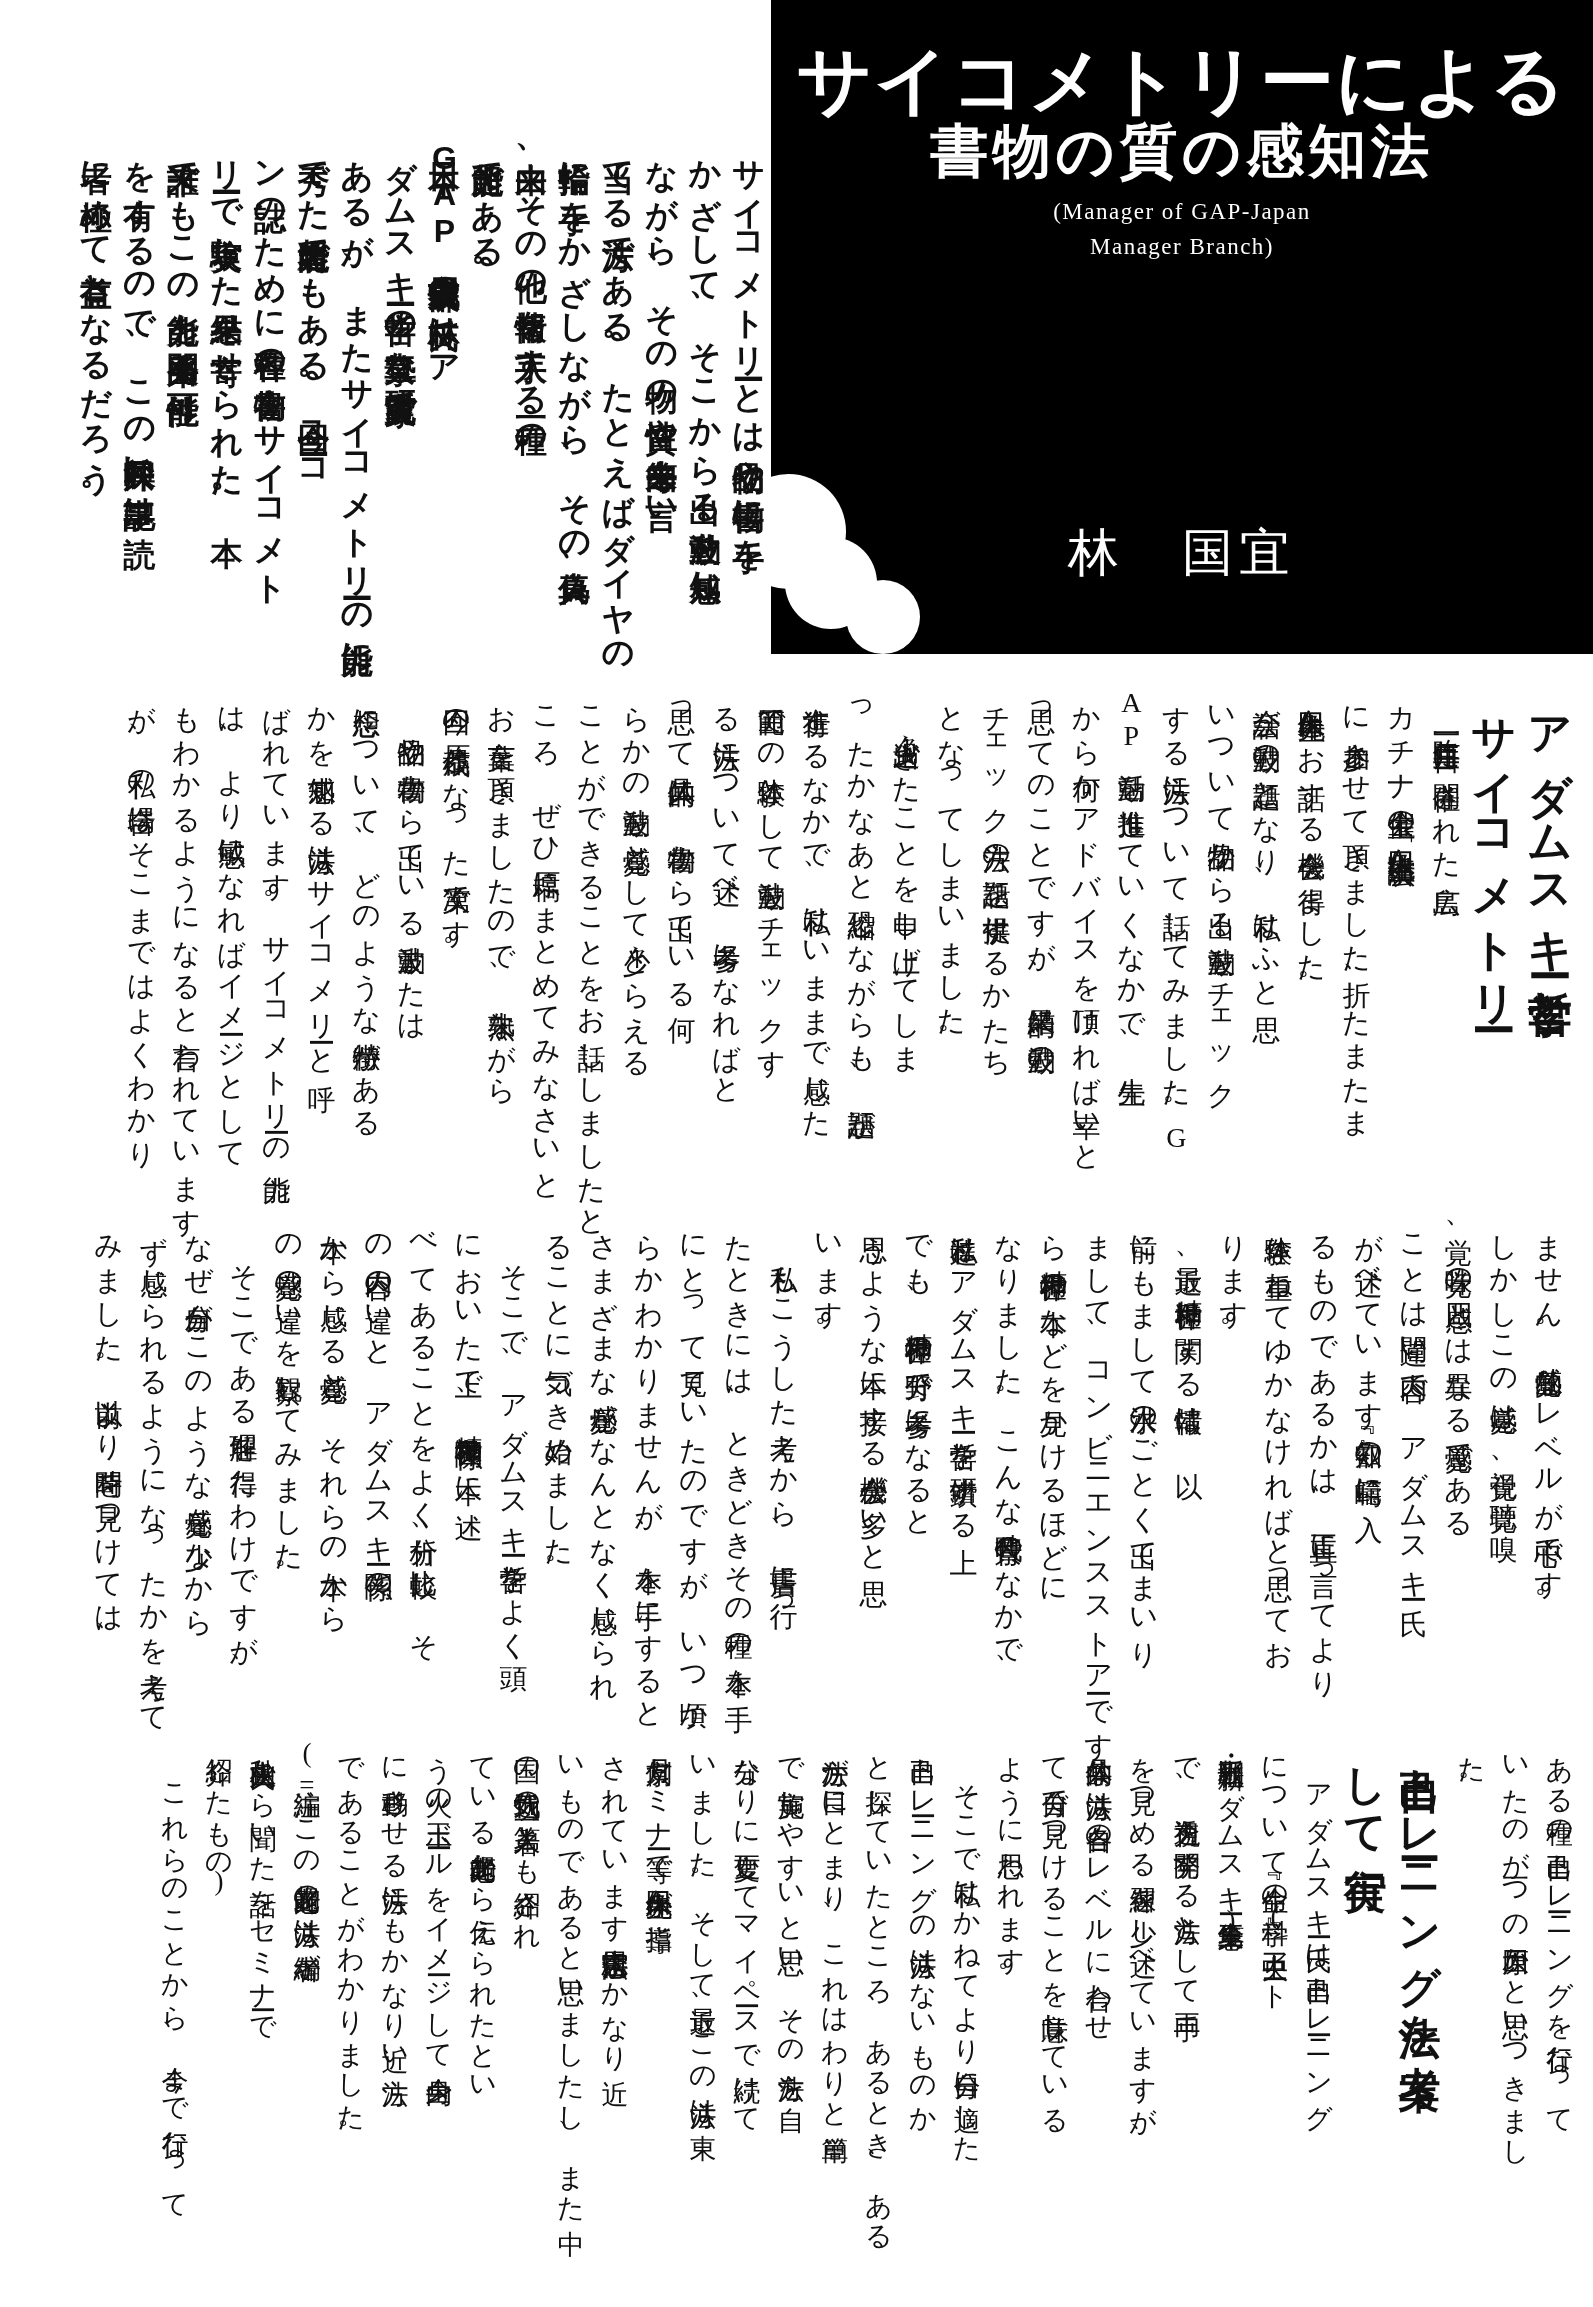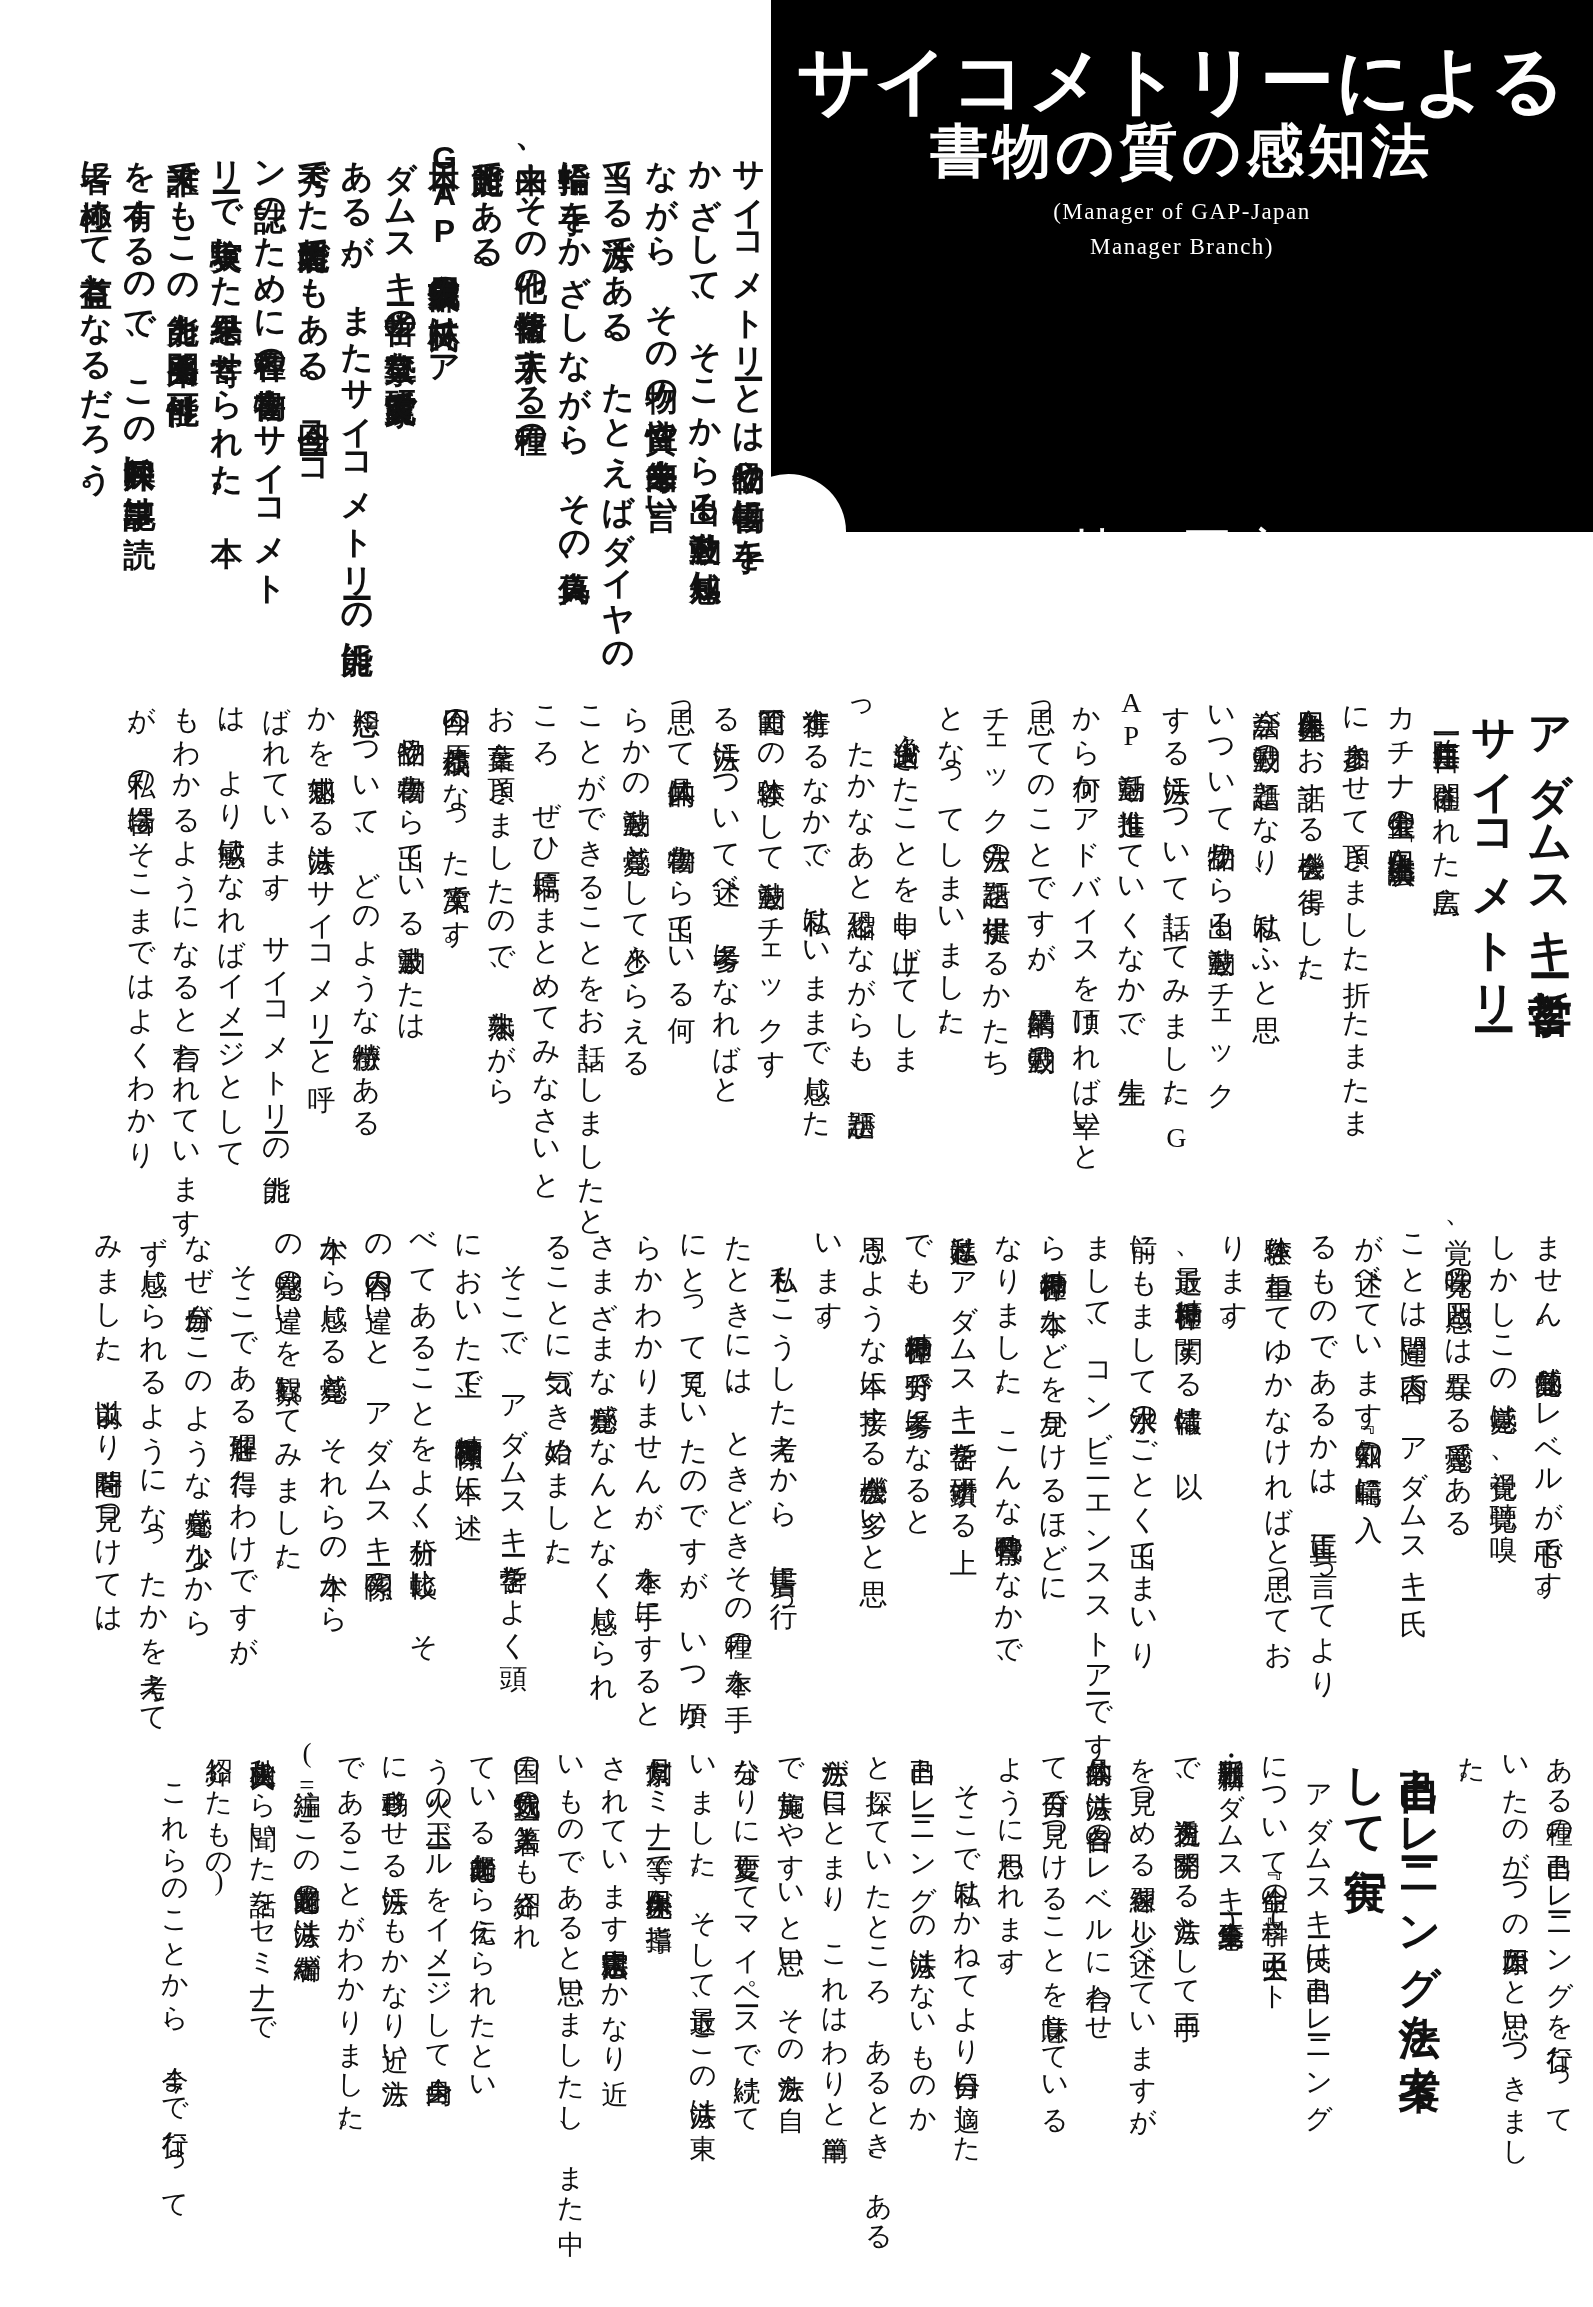--- a/index.html
+++ b/index.html
@@ -8,21 +8,21 @@
     width: 1594px; height: 2307px;
     background: #ffffff;
     overflow: hidden;
     font-family: "Liberation Serif", "DejaVu Serif", serif;
     color: #111111;
   }
 
   
   .banner {
     position: absolute;
-    left: 771px; top: 0; width: 822px; height: 532px;
+    left: 771px; top: 0; width: 822px; height: 654px;
     background: #000000;
     overflow: hidden;
     text-align: center;
     color: #ffffff;
   }
   .banner-title-1 {
     margin-top: 40px;
     font-family: "Liberation Sans", "DejaVu Sans", sans-serif;
     font-weight: bold; font-size: 74px; line-height: 1.1;
     letter-spacing: 1.5px; white-space: nowrap;

